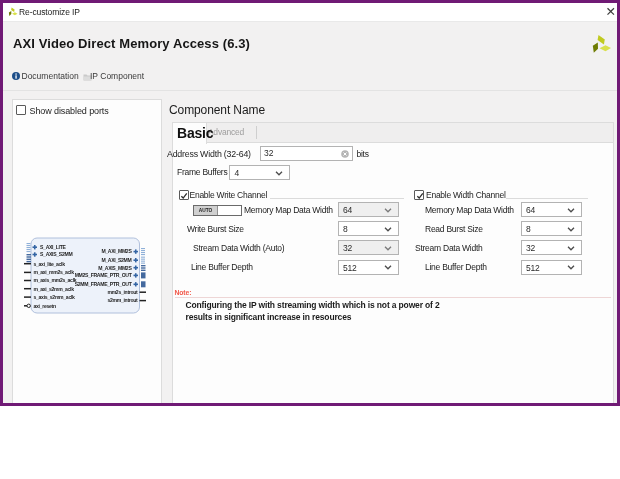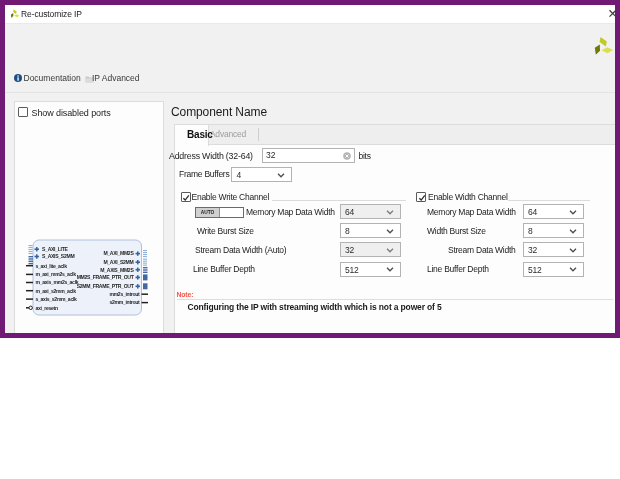--- a/index.html
+++ b/index.html
@@ -1,19 +1,19 @@
 <!DOCTYPE html>
 <html><head>
 <meta charset="utf-8">
 <style>
 * { margin:0; padding:0; box-sizing:border-box; }
 html,body { width:620px; height:479px; }
 body { font-family:"Liberation Sans", sans-serif; }
-#dlg { position:absolute; left:0; top:0; width:620px; height:338px;
-  border:5px solid #701a75; background:#f2f1f1; overflow:hidden; }
+#dlg { position:absolute; left:0; top:0; width:620px; height:406px;
+  border:3px solid #701a75; background:#f2f1f1; overflow:hidden; }
 .abs { position:absolute; }
 
 #titlebar { left:0; top:0; width:618px; height:19px; background:#ffffff;
   border-bottom:1px solid #e9e9e9; }
 #title-text { left:16px; top:0px; height:19px; line-height:19px; font-size:8.5px; color:#1b1b1b; letter-spacing:-0.1px;}
 #close-x { left:602.5px; top:0px; height:19px; line-height:18px; font-size:12.5px; color:#3c3c3c; }
 
 #heading { left:10px; top:32.5px; font-size:13px; font-weight:bold; color:#161616; letter-spacing:0.1px;}
 
 .tbtxt { font-size:8.5px; color:#3a3a3a; top:68px; height:11px; line-height:11px; letter-spacing:0px;}
@@ -25,21 +25,21 @@
 .lbl { font-size:8.5px; color:#1c1c1c; letter-spacing:-0.25px; white-space:nowrap; }
 
 #compname-lbl { left:166px; top:100px; font-size:12px; letter-spacing:-0.1px; }
 #compname-inp { left:237px; top:99px; width:372px; height:15px; background:#f0f0f0;
   border:1px solid #c9c9c9; font-size:9px; color:#2a2a2a; line-height:13px; padding-left:5px; letter-spacing:-0.1px;}
 
 #tabbar { left:169px; top:119px; width:442px; height:21px; background:#efeeee; border:1px solid #dcdcdc; border-bottom:none;}
 #content { left:169px; top:139px; width:442px; height:295px; background:#fdfdfd; border:1px solid #dcdcdc; }
 #tab-basic { left:169px; top:119px; width:35px; height:22px; background:#fdfdfd;
   border:1px solid #dcdcdc; border-bottom:none; z-index:3;
-  font-size:10px; font-weight:bold; color:#111; text-align:left; padding-left:12px; line-height:20px; letter-spacing:-0.2px;}
+  font-size:14px; font-weight:bold; color:#111; text-align:left; padding-left:4px; line-height:20px; letter-spacing:-0.2px;}
 #tab-adv { left:200px; top:119px; width:46px; height:21px; font-size:8.5px; color:#9f9e9e;
   text-align:center; line-height:20px; letter-spacing:-0.2px;}
 #tab-div { left:253px; top:123px; width:1px; height:13px; background:#cfcfcf; }
 
 .inp { background:#fff; border:1px solid #b3b3b3; font-size:8.5px; color:#2a2a2a; }
 .sel { background:#fff; border:1px solid #b3b3b3; height:15px; }
 .sel.dis { background:#efefef; }
 .sel .v { position:absolute; left:4.5px; top:0; line-height:14px; font-size:8.5px; color:#2a2a2a; letter-spacing:-0.2px;}
 .sel svg { position:absolute; right:6px; top:4.5px; }
 .grpline { height:1px; background:#dbdbdb; }
@@ -58,37 +58,38 @@
 
   <div class="abs" id="titlebar"></div>
   <svg class="abs" style="left:5px;top:4px" width="10" height="9.5" viewBox="0 0 21 20">
     <polygon points="7.5,0.9 13.8,5.4 12.9,10.6 6.6,6.1" fill="#c0ca20"></polygon>
     <polygon points="6.8,8.5 7.0,14.8 2.8,18.8 1.8,11.8" fill="#6e7c03"></polygon>
     <polygon points="8.5,14.25 14.5,11.25 20.0,14.0 14.5,17.25" fill="#d9e04b"></polygon>
   </svg>
   <div class="abs" id="title-text">Re-customize IP</div>
   <div class="abs" id="close-x">✕</div>
 
+  <div class="abs" id="heading">AXI Video Direct Memory Access (6.3)</div>
   <svg class="abs" style="left:588px;top:31px" width="21" height="20" viewBox="0 0 21 20">
     <polygon points="7.5,0.9 13.8,5.4 12.9,10.6 6.6,6.1" fill="#c0ca20"></polygon>
     <polygon points="6.8,8.5 7.0,14.8 2.8,18.8 1.8,11.8" fill="#6e7c03"></polygon>
     <polygon points="8.5,14.25 14.5,11.25 20.0,14.0 14.5,17.25" fill="#d9e04b"></polygon>
   </svg>
 
   <svg class="abs" style="left:9px;top:69px" width="8" height="8" viewBox="0 0 8 8">
     <circle cx="4" cy="4" r="4" fill="#1d4e89"></circle>
     <rect x="3.4" y="1.4" width="1.3" height="1.3" fill="#fff"></rect>
     <rect x="3.4" y="3.3" width="1.3" height="3.4" fill="#fff"></rect>
   </svg>
   <div class="abs tbtxt" style="left:18.5px;">Documentation</div>
   <svg class="abs" style="left:80px;top:70px" width="9" height="8" viewBox="0 0 9 8">
     <path d="M0.5 1.5 h3 l1 1 h4 v5 h-8 z" fill="#c9c9c9"></path>
     <path d="M0.5 3.5 h8 v3.5 h-8 z" fill="#dcdcdc"></path>
   </svg>
-  <div class="abs tbtxt" style="left:87px;">IP Advanced</div>
+  <div class="abs tbtxt" style="left:87px;">IP Component</div>
   <div class="abs" id="tb-sep"></div>
 
   <div class="abs" id="lpanel"></div>
   <div class="abs cb" style="left:13px;top:102px;"></div>
   <div class="abs lbl" style="left:26.5px;top:102.5px;font-size:9px;letter-spacing:-0.1px;">Show disabled ports</div>
 
   <svg class="abs" style="left:20px;top:233px" width="125" height="79" viewBox="0 0 125 79">
     <rect x="8" y="2" width="108.5" height="75" rx="6" fill="#edf2fa" stroke="#b0c0dc" stroke-width="1"></rect>
 
     <g fill="#8fb0d8">
@@ -210,21 +211,21 @@
   </svg>
   <div class="abs lbl" style="left:186.5px;top:187px;">Enable Write Channel</div>
   <div class="abs grpline" style="left:267px;top:195px;width:134px;"></div>
 
   <div class="abs" style="left:190px;top:202px;width:49px;height:11px;border:1px solid #6a6a6a;background:#fff;">
     <div class="abs" style="left:0;top:0;width:24px;height:9px;background:#d0d0d0;border-right:1px solid #909090;
       font-size:4.8px;font-weight:bold;color:#222;text-align:center;line-height:9px;letter-spacing:0;">AUTO</div>
   </div>
 
   <div class="abs lbl" style="left:241px;top:202px;">Memory Map Data Width</div>
-  <div class="abs lbl" style="left:192px;top:221px;">Write Burst Size</div>
+  <div class="abs lbl" style="left:184px;top:221px;">Write Burst Size</div>
   <div class="abs lbl" style="left:190px;top:240px;">Stream Data Width (Auto)</div>
   <div class="abs lbl" style="left:188px;top:259px;">Line Buffer Depth</div>
 
   <div class="abs sel dis" style="left:334.5px;top:199px;width:61.5px;">
     <span class="v">64</span>
     <svg width="8" height="5" viewBox="0 0 8 5">
         <path d="M1 0.8 L4 3.8 L7 0.8" fill="none" stroke="#7a7a7a" stroke-width="1.3"></path>
       </svg>
   </div>
   <div class="abs sel" style="left:334.5px;top:218.2px;width:61.5px;">
@@ -247,22 +248,22 @@
   </div>
 
   <div class="abs cb" style="left:411px;top:187px;"></div>
   <svg class="abs" style="left:412.5px;top:188.5px" width="8" height="8" viewBox="0 0 9 9">
     <path d="M1.5 4.8 L3.6 6.8 L7.6 1.6" fill="none" stroke="#2e2e2e" stroke-width="1.5"></path>
   </svg>
   <div class="abs lbl" style="left:423px;top:187px;">Enable Width Channel</div>
   <div class="abs grpline" style="left:503px;top:195px;width:82px;"></div>
 
   <div class="abs lbl" style="left:422px;top:202px;">Memory Map Data Width</div>
-  <div class="abs lbl" style="left:422px;top:221px;">Width Burst Size</div>
-  <div class="abs lbl" style="left:443px;top:240px;">Stream Data Width</div>
+  <div class="abs lbl" style="left:422px;top:221px;">Read Burst Size</div>
+  <div class="abs lbl" style="left:412px;top:240px;">Stream Data Width</div>
   <div class="abs lbl" style="left:422px;top:259px;">Line Buffer Depth</div>
 
   <div class="abs sel" style="left:517.5px;top:199px;width:61px;">
     <span class="v">64</span>
     <svg width="8" height="5" viewBox="0 0 8 5">
         <path d="M1 0.8 L4 3.8 L7 0.8" fill="none" stroke="#4c4c4c" stroke-width="1.3"></path>
       </svg>
   </div>
   <div class="abs sel" style="left:517.5px;top:218.2px;width:61px;">
     <span class="v">8</span>
@@ -278,18 +279,19 @@
   </div>
   <div class="abs sel" style="left:517.5px;top:256.6px;width:61px;">
     <span class="v">512</span>
     <svg width="8" height="5" viewBox="0 0 8 5">
         <path d="M1 0.8 L4 3.8 L7 0.8" fill="none" stroke="#4c4c4c" stroke-width="1.3"></path>
       </svg>
   </div>
 
   <div class="abs" id="note-lbl">Note:</div>
   <div class="abs" id="note-line"></div>
-  <div class="abs notetxt" style="left:182.5px;top:297px;">Configuring the IP with streaming width which is not a power of 5</div>
+  <div class="abs notetxt" style="left:182.5px;top:297px;">Configuring the IP with streaming width which is not a power of 2</div>
+  <div class="abs notetxt" style="left:182.5px;top:309px;">results in significant increase in resources</div>
 
   <div class="abs" id="foot-sep"></div>
   <div class="abs btn" style="left:492.5px;top:448.5px;">OK</div>
   <div class="abs btn" style="left:555.5px;top:448.5px;">Channel</div>
 </div>
 
 </body></html>

